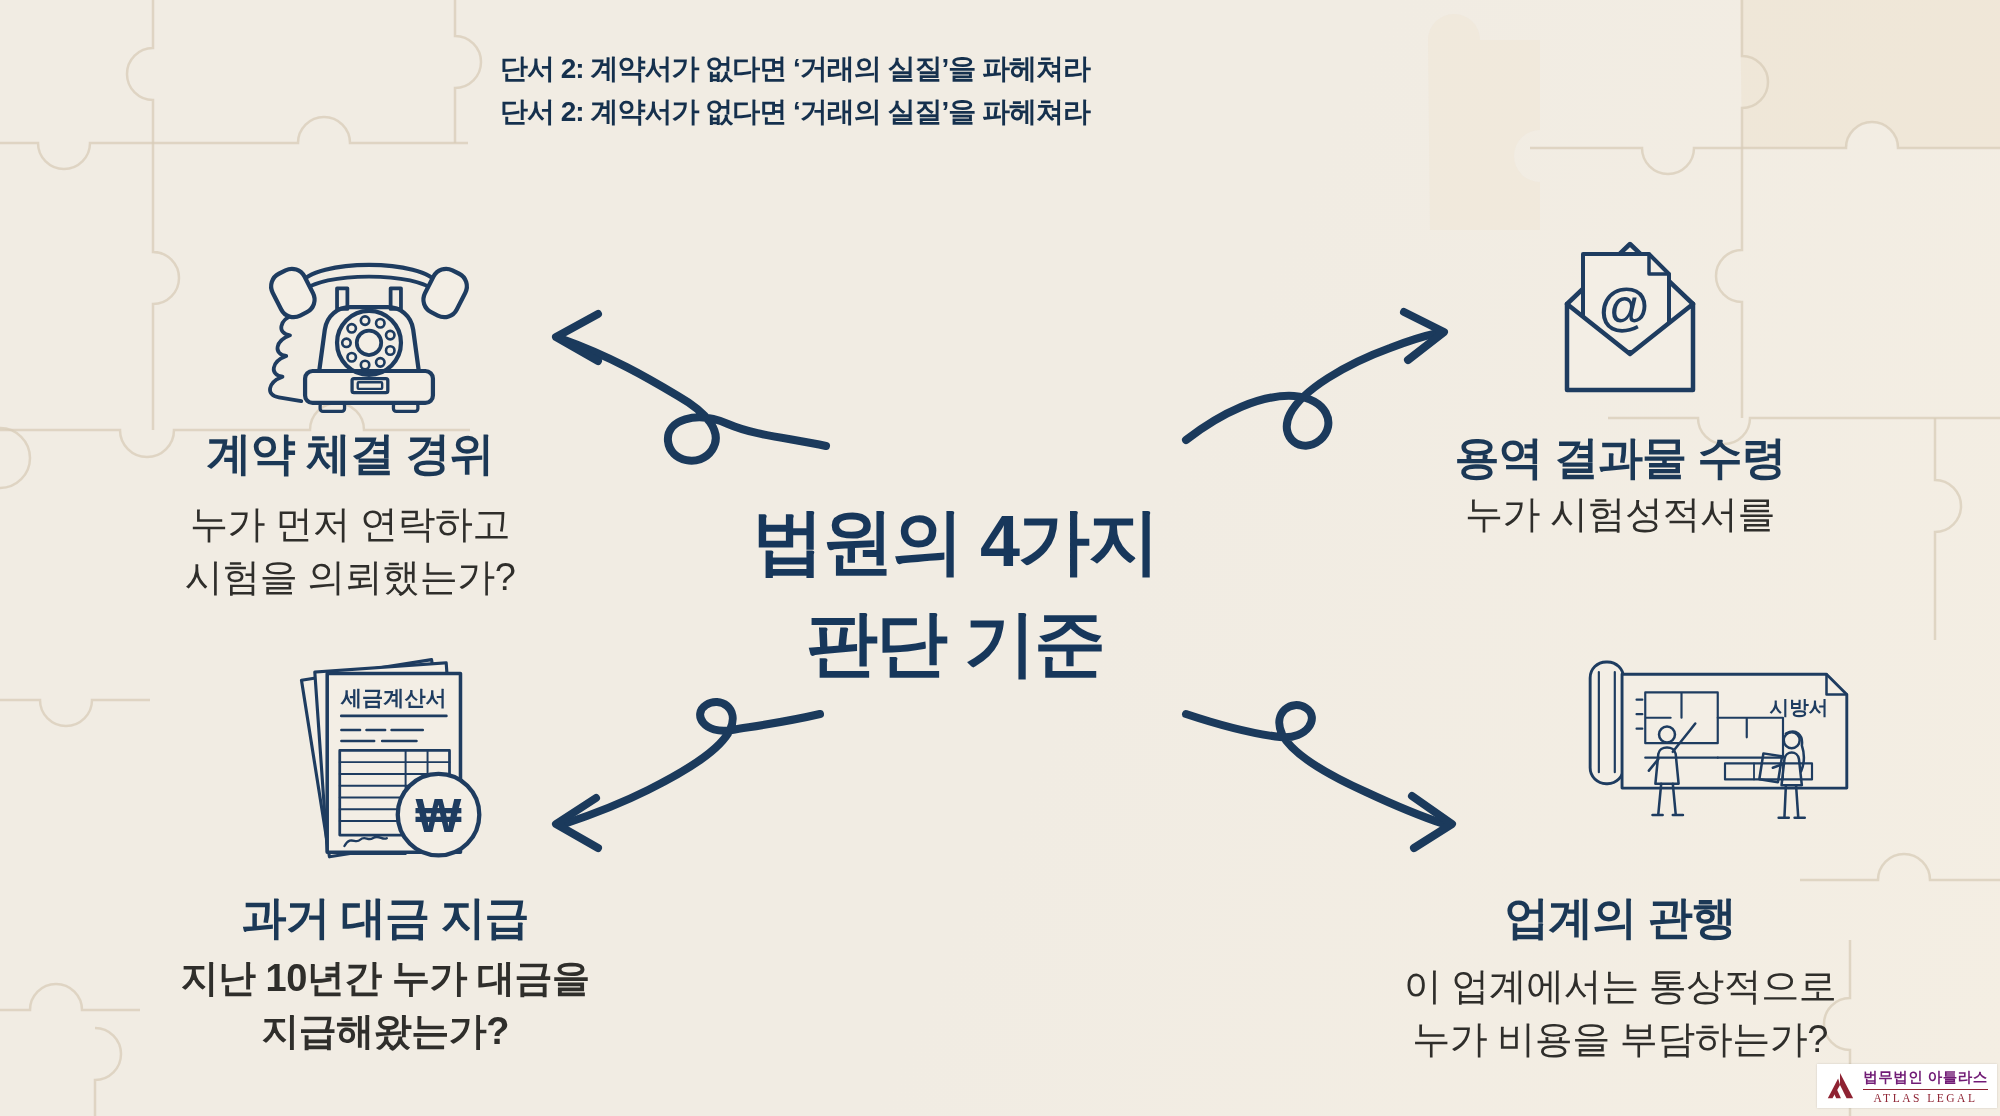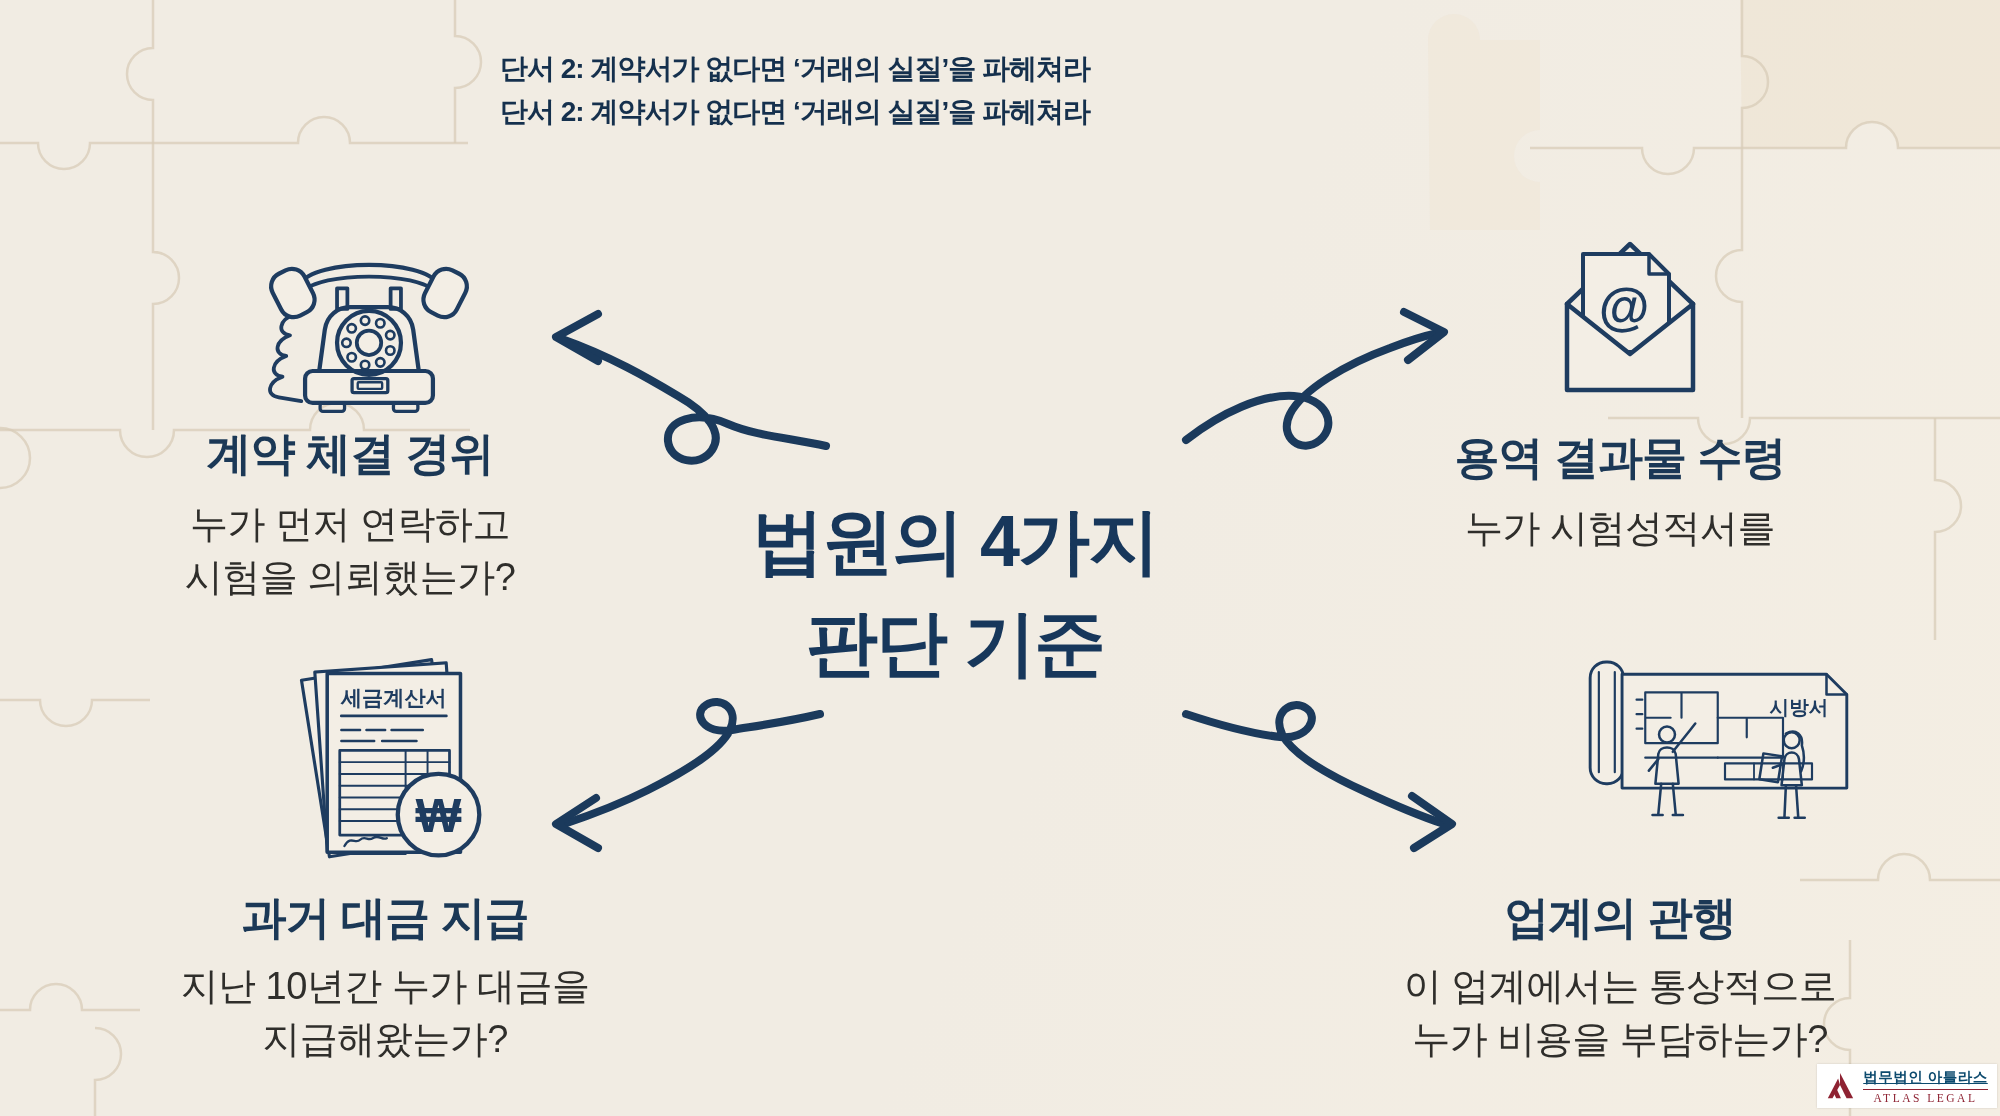--- a/index.html
+++ b/index.html
@@ -21,22 +21,22 @@
   .q-col{position:absolute;text-align:center;width:580px;}
   .q-heading{font-size:45px;font-weight:800;color:#1b3856;letter-spacing:-1px;}
   .q-sub{font-size:38px;font-weight:500;color:#2f2e2b;line-height:1.4;letter-spacing:-0.5px;}
   .icon-wrap{position:absolute;}
   .logo{
     position:absolute;left:1817px;top:1064px;width:180px;height:44px;background:#ffffff;
     display:flex;align-items:center;gap:7px;padding:3px 8px;box-sizing:border-box;
     box-shadow:0 0 2px rgba(0,0,0,0.15);
   }
   .logo-text{display:flex;flex-direction:column;align-items:center;flex:1;}
-  .logo-kr{font-size:14.5px;font-weight:700;color:#0c4a6e;letter-spacing:0.5px;
-    border-bottom:1px solid #8e2232;padding-bottom:2px;margin-bottom:2px;white-space:nowrap;text-decoration:underline;}
+  .logo-kr{font-size:14.5px;font-weight:700;color:#701a75;letter-spacing:0.5px;
+    border-bottom:1px solid #8e2232;padding-bottom:2px;margin-bottom:2px;white-space:nowrap;}
   .logo-en{font-family:"Liberation Serif",serif;font-size:11.5px;color:#8e2232;letter-spacing:2.5px;white-space:nowrap;}
   .ic{stroke:#1e3c60;fill:none;stroke-linecap:round;stroke-linejoin:round;}
   .ic-fill{fill:#f3eee5;stroke:#1e3c60;stroke-linejoin:round;}
   .ic-txt{fill:#1e3c60;font-family:"Liberation Sans",sans-serif;font-weight:700;}
   .seam{stroke:#d8ccb8;stroke-width:2.5;fill:none;opacity:0.75;}
   .pfill{stroke:none;}
   .arrow{stroke:#1b3a5c;stroke-width:8;fill:none;stroke-linecap:round;stroke-linejoin:round;}
 </style>
 </head>
 <body>
@@ -185,28 +185,28 @@
   <div class="q-col" style="left:60px;top:424px;">
     <div class="q-heading">계약 체결 경위</div>
     <div class="q-sub" style="margin-top:14px;">
       <div>누가 먼저 연락하고</div>
       <div>시험을 의뢰했는가?</div>
     </div>
   </div>
 
   <div class="q-col" style="left:1330px;top:428px;">
     <div class="q-heading">용역 결과물 수령</div>
-    <div class="q-sub" style="margin-top:14px;">
+    <div class="q-sub" style="">
       <div>누가 시험성적서를</div>
     </div>
   </div>
 
   <div class="q-col" style="left:95px;top:888px;">
     <div class="q-heading">과거 대금 지급</div>
-    <div class="q-sub" style="margin-top:12px;">
+    <div class="q-sub" style="margin-top:4px;font-weight:bold;">
       <div>지난 10년간 누가 대금을</div>
       <div>지급해왔는가?</div>
     </div>
   </div>
 
   <div class="q-col" style="left:1330px;top:888px;">
     <div class="q-heading">업계의 관행</div>
     <div class="q-sub" style="margin-top:12px;">
       <div>이 업계에서는 통상적으로</div>
       <div>누가 비용을 부담하는가?</div>

